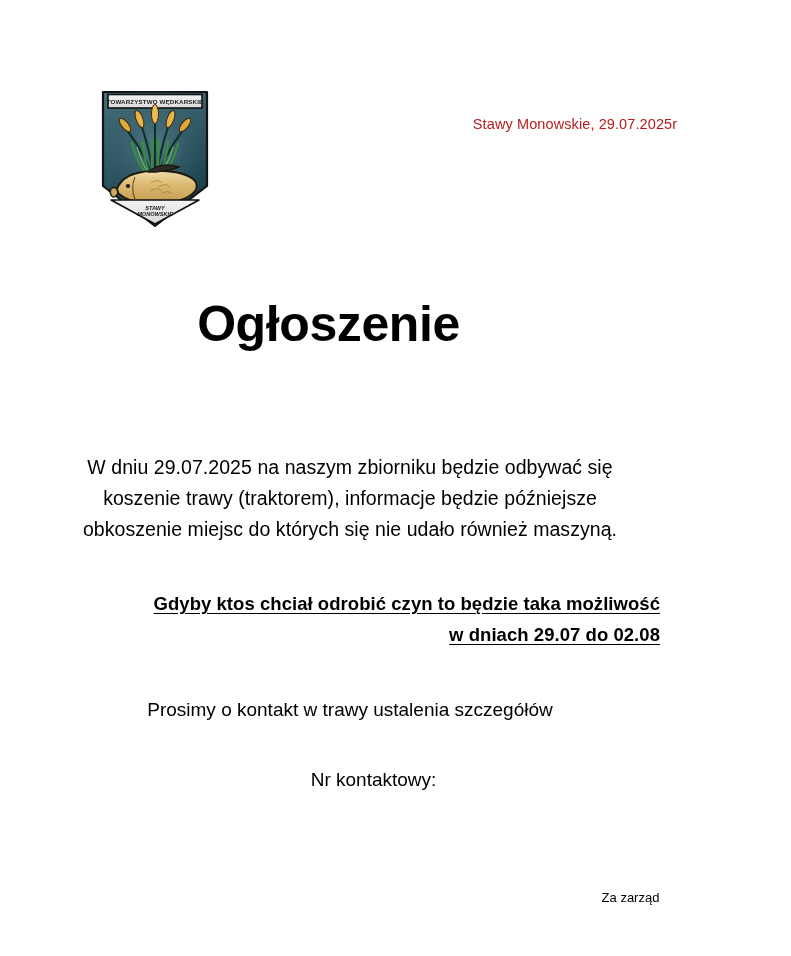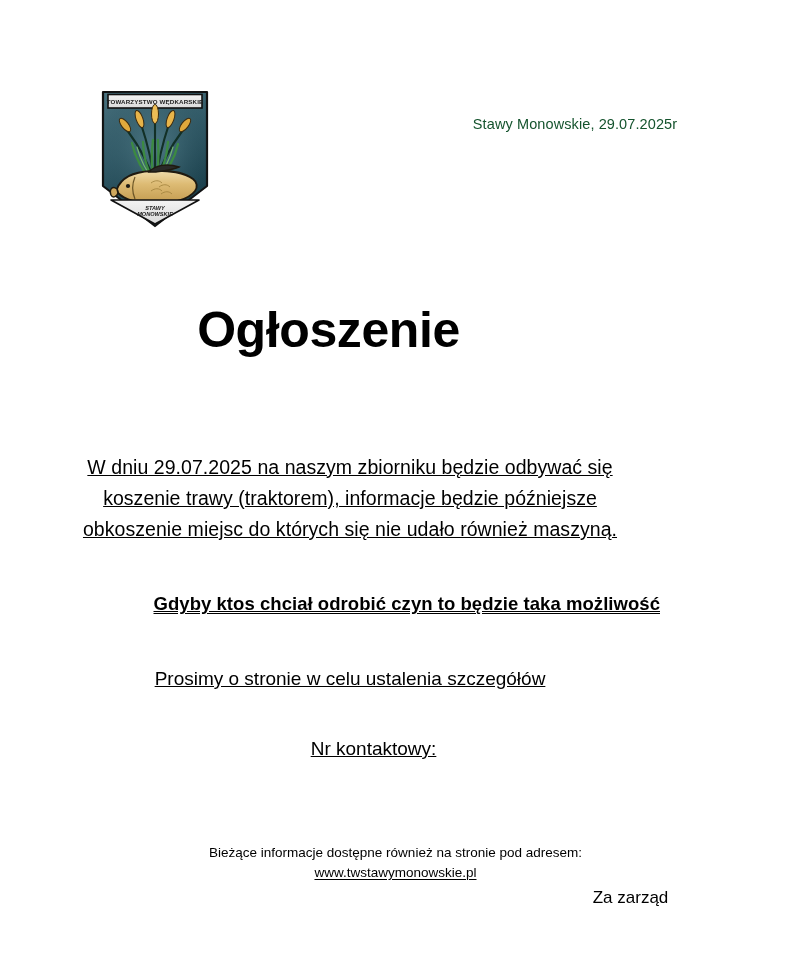--- a/index.html
+++ b/index.html
@@ -48,45 +48,44 @@
 
   .date-line {
     position: absolute;
     left: 430px;
     top: 115px;
     width: 290px;
     text-align: center;
     font-size: 14.5px;
     line-height: 18px;
     letter-spacing: 0.1px;
-    color: #14532d;
+    color: #b91c1c;
     white-space: nowrap;
   }
 
   
   .doc-title {
     position: absolute;
-    top: 300px;
+    top: 294px;
     left: 0;
     width: 657px;
     text-align: center;
     font-size: 50px;
     font-weight: bold;
     letter-spacing: -0.4px;
     line-height: 60px;
   }
 
   
   .body-block {
     position: absolute;
     top: 452px;
     left: 0;
     width: 700px;
     text-align: center;
-    text-decoration: underline;
   }
 
   .para {
     font-size: 19.5px;
     line-height: 31px;
     margin: 0 auto;
     width: 600px;
     letter-spacing: 0.05px;
   }
 
@@ -142,21 +141,21 @@
     color: #000;
   }
 
   .signature {
     position: absolute;
     top: 890px;
     left: 0;
     width: 791px;
     text-align: center;
     padding-right: 0;
-    font-size: 17px;
+    font-size: 13px;
     line-height: 16px;
   }
   .signature .inner {
     display: inline-block;
     margin-left: 470px;
   }
 </style>
 </head>
 <body>
 
@@ -266,31 +265,28 @@
   <div class="body-block">
 
     <div class="para">
       <span class="ln">W dniu 29.07.2025 na naszym zbiorniku będzie odbywać się</span>
       <span class="ln">koszenie trawy (traktorem), informacje będzie późniejsze</span>
       <span class="ln">obkoszenie miejsc do których się nie udało również maszyną.</span>
     </div>
 
     <div class="highlight">
       <span class="ln"><span class="u">Gdyby ktos chciał odrobić czyn to będzie taka możliwość </span></span>
-    </div>
-
-    <div class="contact-request">Prosimy o stronie w celu ustalenia szczegółów</div>
+      <span class="ln"><span class="u">w dniach 29.07 do 02.08</span></span>
+    </div>
+
+    <div class="contact-request">Prosimy o kontakt w trawy ustalenia szczegółów</div>
 
     <div class="contact-block">
       <span class="ln">Nr kontaktowy:</span>
     </div>
   </div>
 
-  <div class="footer">
-    <div class="footer-note">Bieżące informacje dostępne również na stronie pod adresem:</div>
-    <a class="footer-url" href="#">www.twstawymonowskie.pl</a>
-  </div>
 
   <div class="signature">
     <span class="inner">Za zarząd</span>
   </div>
 
 </div>
 
 </body></html>

